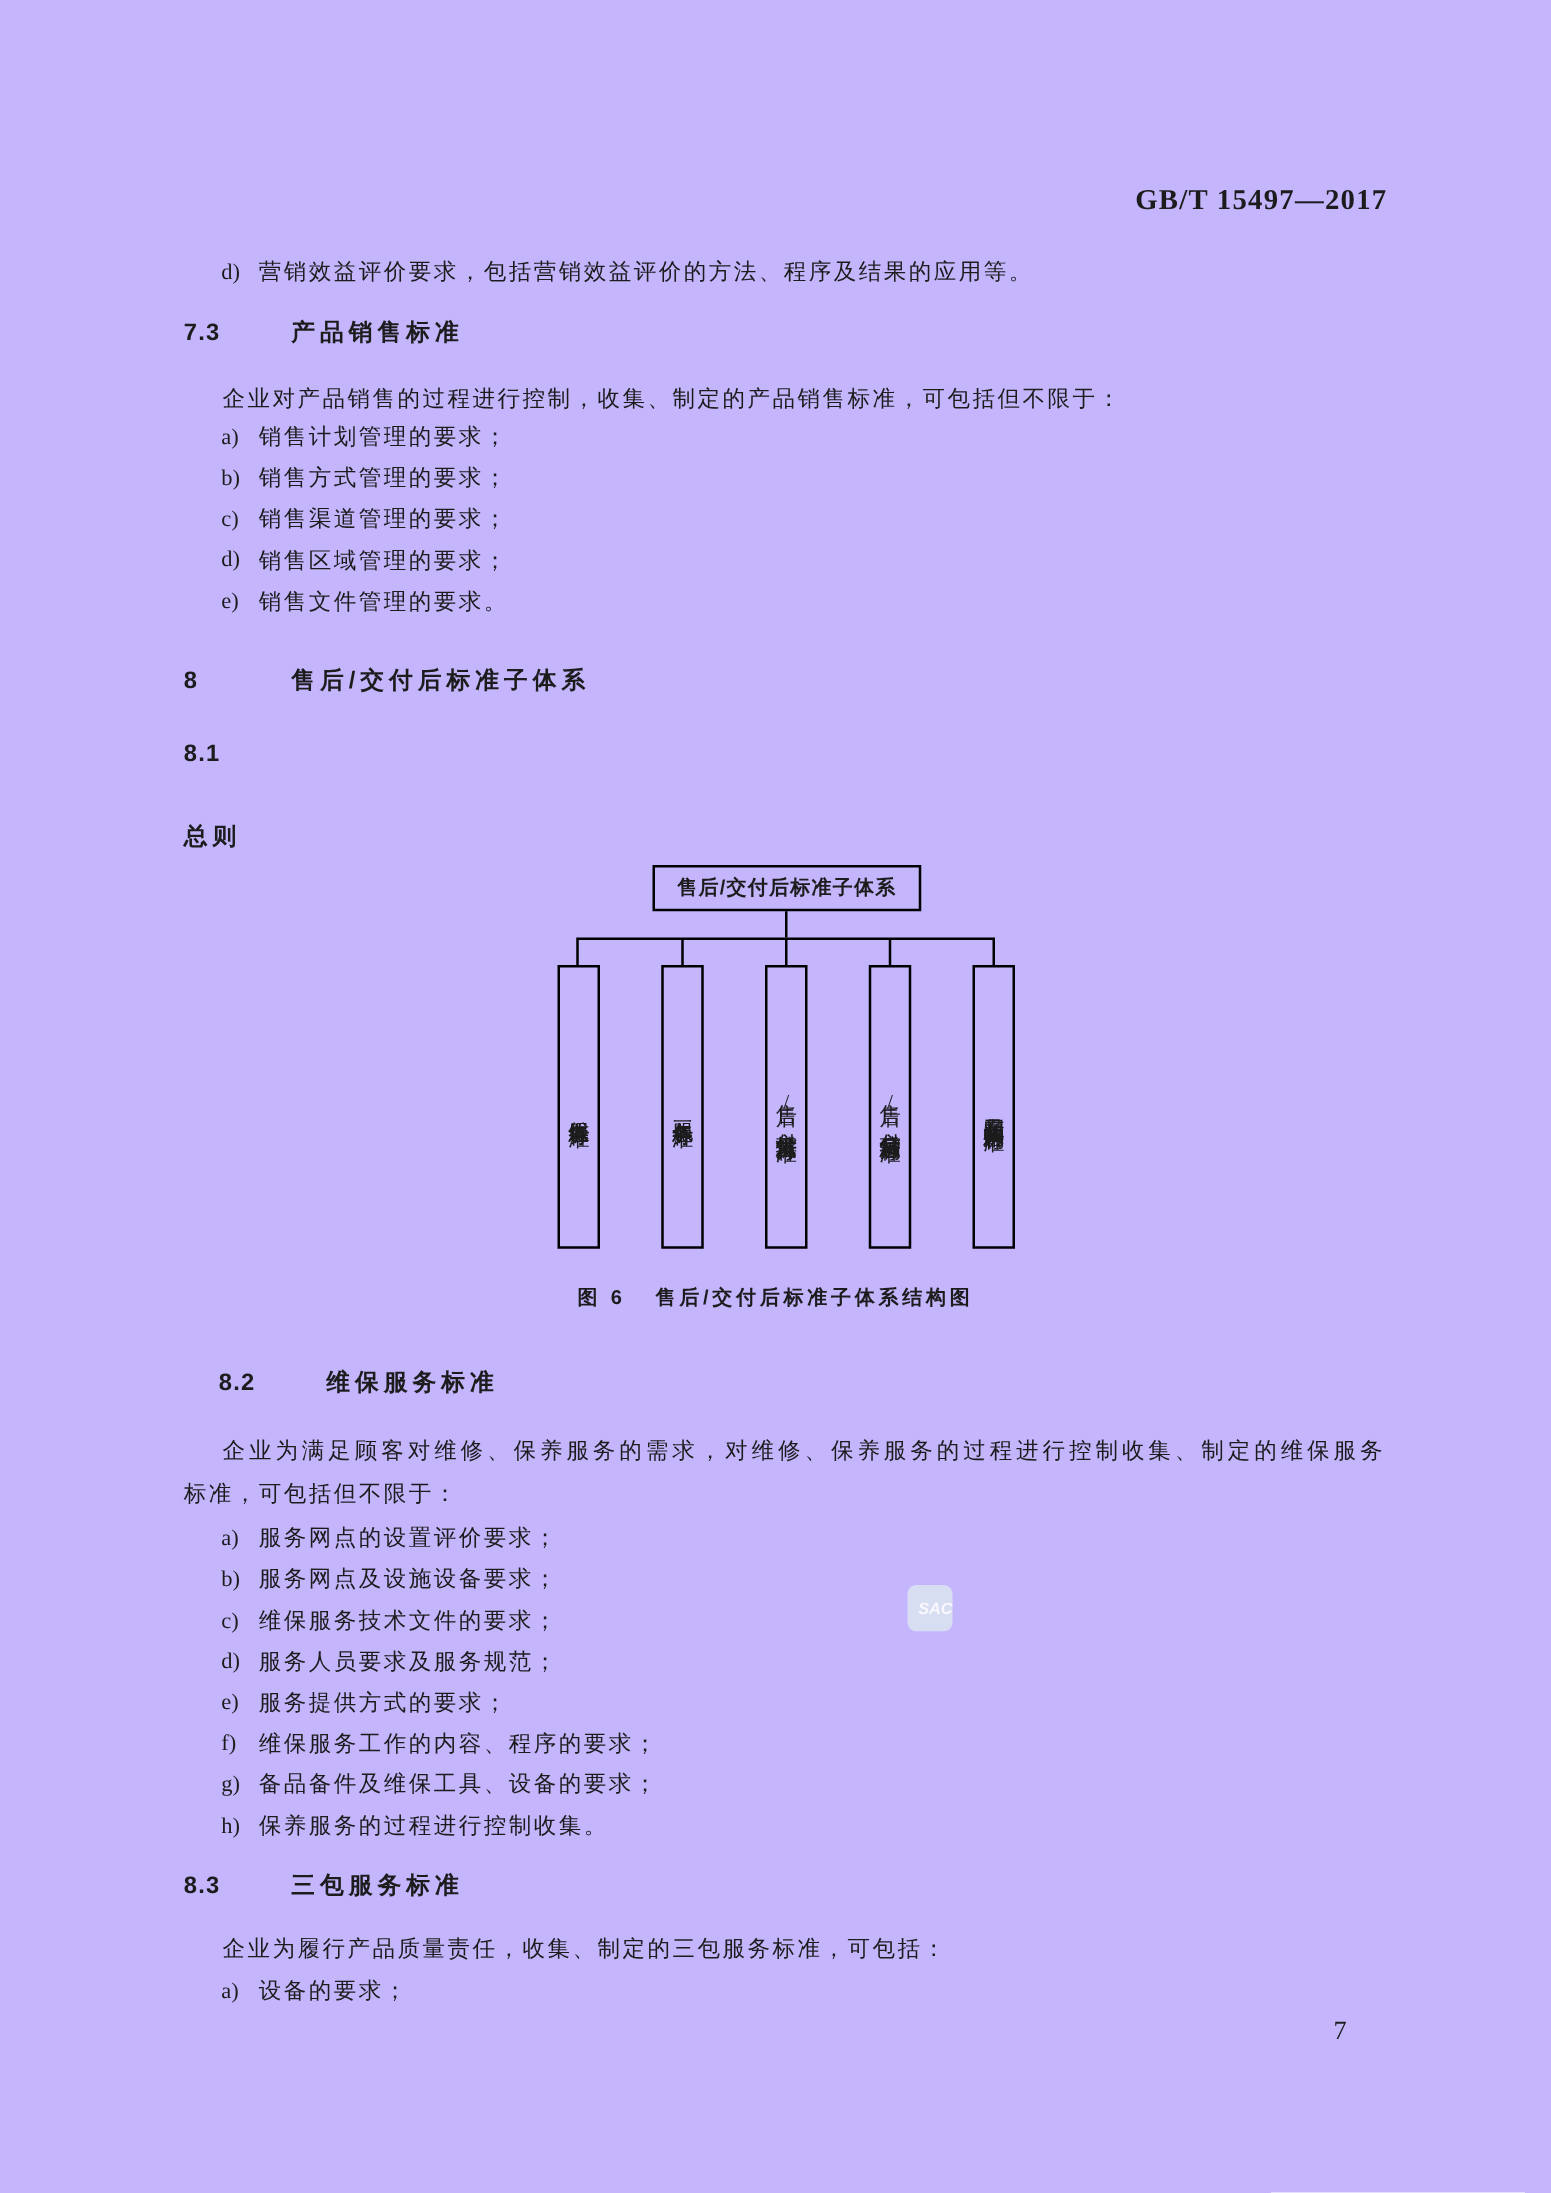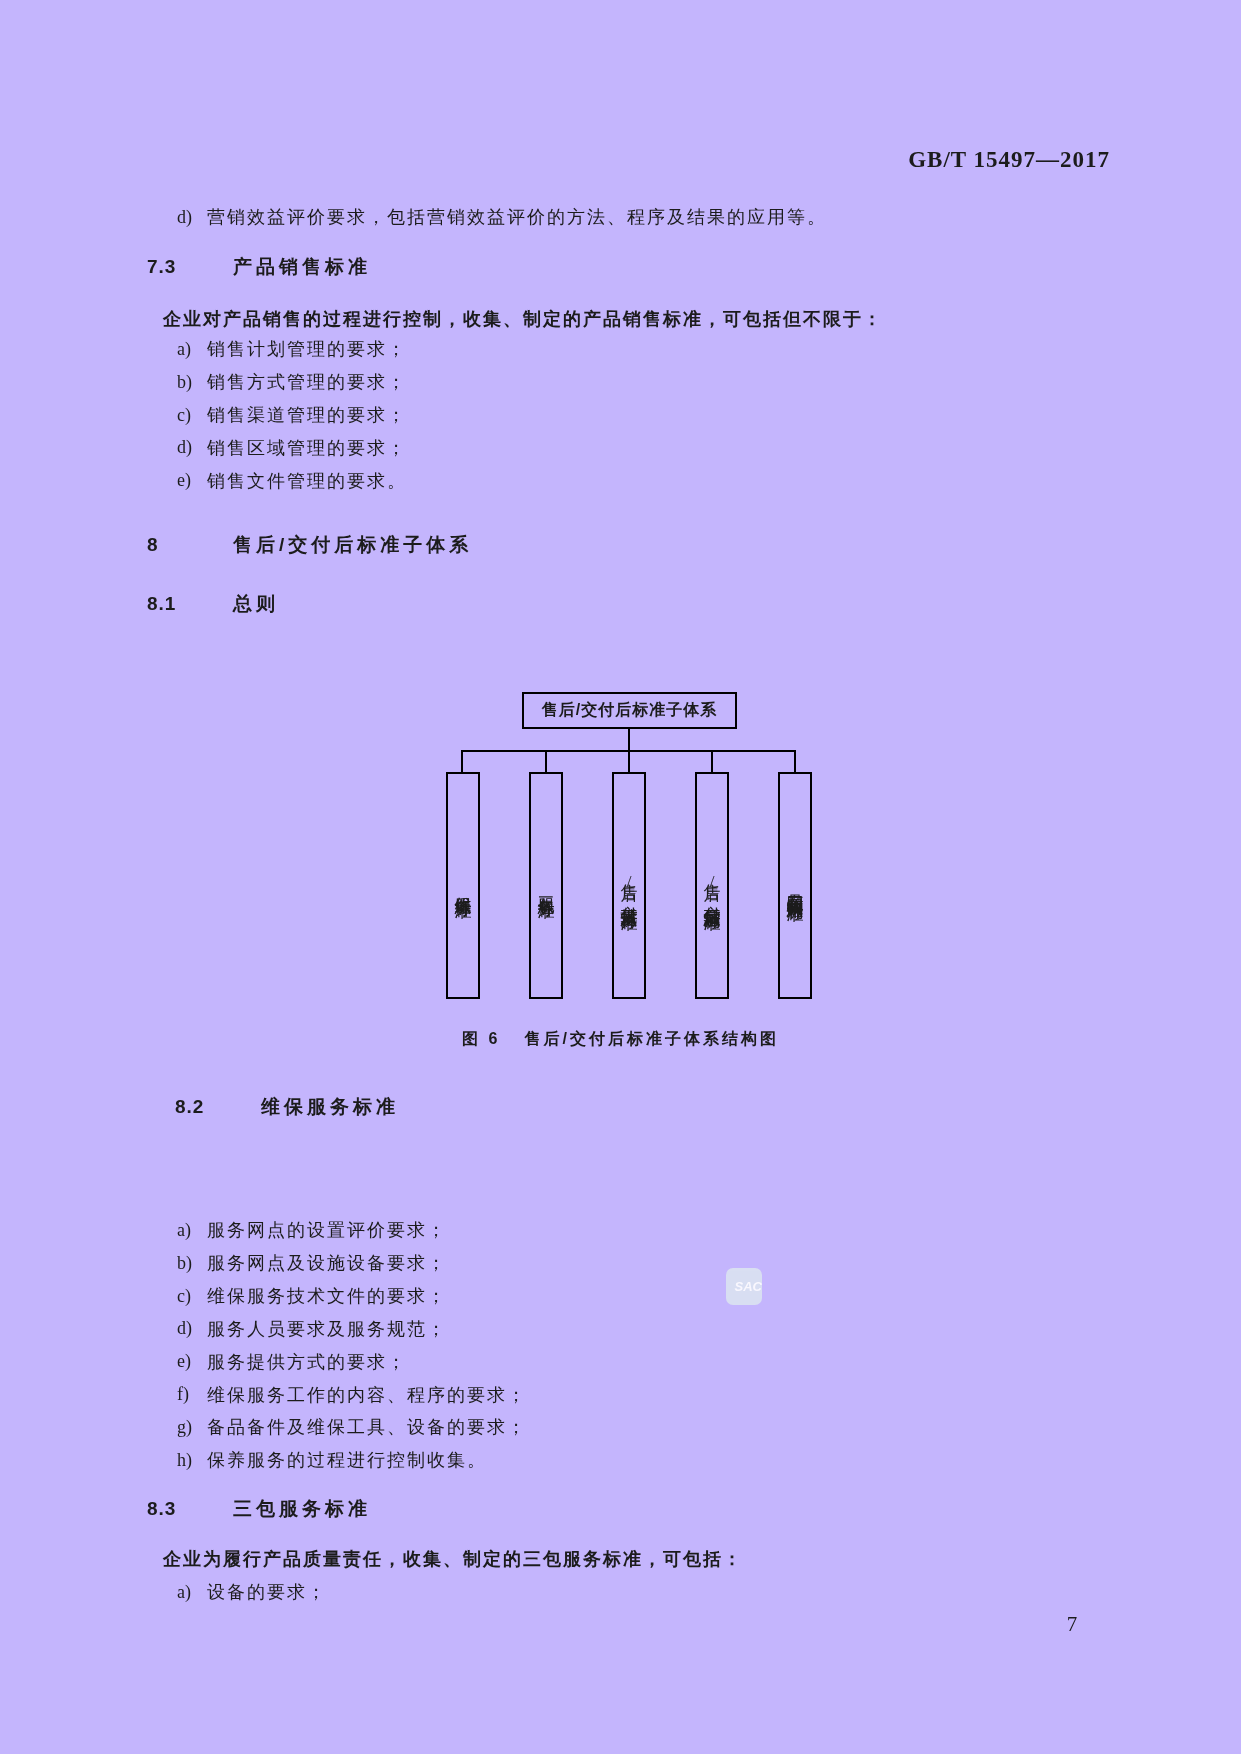--- a/index.html
+++ b/index.html
@@ -21,22 +21,22 @@
   .heading {
     left:147px; display:flex; align-items:flex-start;
     font-family:"Liberation Sans","DejaVu Sans",sans-serif;
     font-weight:bold; font-size:19px; line-height:22px;gap:44px;
   }
   .heading .sec-num { min-width:42px; letter-spacing:1px; }
   .heading .sec-title { letter-spacing:4px; }
 
   
   .para {
-    left:132px; width:961px; font-size:18px; line-height:24px;
-    letter-spacing:2px; text-indent:31px;font-weight:bold;
+    left:147px; width:961px; font-size:18px; line-height:24px;
+    letter-spacing:2px; text-indent:31px;
   }
   .para2 { left:147px; width:961px; font-size:18px; line-height:35px; letter-spacing:2px; }
   .para2 .pline1 { display:block; text-indent:31px; text-align:justify; text-align-last:justify; }
   .para2 .pline2 { display:block; }
 
   
   .vlist { left:177px; }
   .vlist .row { height:32.85px; display:flex; align-items:center; font-size:18px; }
   .row-single { left:177px; display:flex; align-items:center; font-size:18px; height:24px; }
   .item-label { flex:0 0 30px; letter-spacing:0; }
@@ -121,21 +121,21 @@
       <span class="item-label">e)</span>
       <span class="item-text">销售文件管理的要求。</span>
     </div>
   </div>
 
   <div class="abs heading" style="top:534px;">
     <span class="sec-num">8</span>
     <span class="sec-title">售后/交付后标准子体系</span>
   </div>
 
-  <div class="abs heading" style="top:593px;">
+  <div class="abs heading" style="top:593px;flex-direction:column;">
     <span class="sec-num">8.1</span>
     <span class="sec-title">总则</span>
   </div>
 
   <div class="abs fig-root-box">售后/交付后标准子体系</div>
   <div class="abs fig-line" style="left:628px;top:729px;width:2px;height:21px;"></div>
   <div class="abs fig-line" style="left:461px;top:750px;width:335px;height:2px;"></div>
   <div class="abs fig-line" style="left:461px;top:752px;width:2px;height:20px;"></div>
   <div class="abs fig-line" style="left:545px;top:752px;width:2px;height:20px;"></div>
   <div class="abs fig-line" style="left:628px;top:752px;width:2px;height:20px;"></div>
@@ -159,20 +159,24 @@
   </div>
 
   <div class="abs fig-caption">
     <span class="cap-label">图 6</span><span>售后/交付后标准子体系结构图</span>
   </div>
 
   <div class="abs heading" style="top:1096px;margin-left:28px;">
     <span class="sec-num">8.2</span>
     <span class="sec-title">维保服务标准</span>
   </div>
+  <div class="abs para2" style="top:1143px;">
+    <span class="pline1">企业为满足顾客对维修、保养服务的需求，对维修、保养服务的过程进行控制收集、制定的维保服务</span>
+    <span class="pline2">标准，可包括但不限于：</span>
+  </div>
   <div class="abs vlist" style="top:1214px;">
     <div class="row">
       <span class="item-label">a)</span>
       <span class="item-text">服务网点的设置评价要求；</span>
     </div>
     <div class="row">
       <span class="item-label">b)</span>
       <span class="item-text">服务网点及设施设备要求；</span>
     </div>
     <div class="row">

